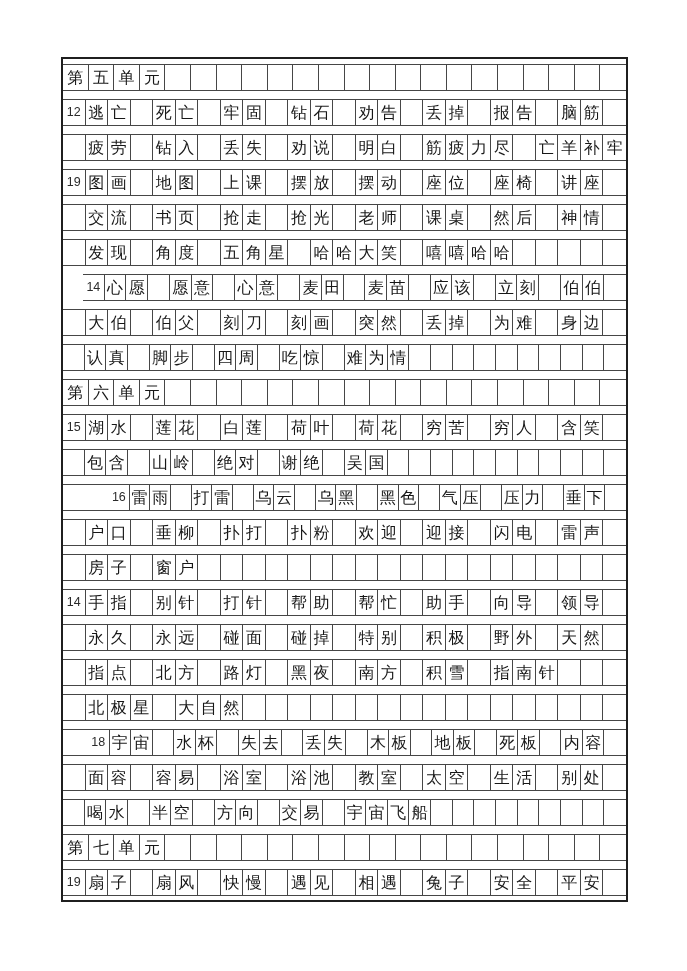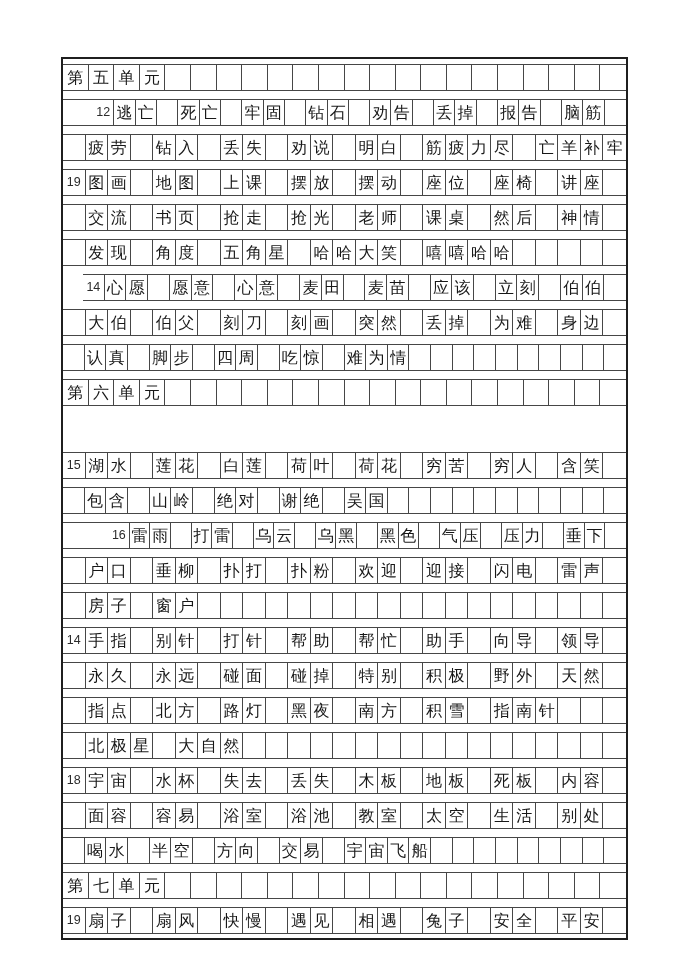--- a/index.html
+++ b/index.html
@@ -80,21 +80,21 @@
         <div class="cell"></div>
         <div class="cell"></div>
         <div class="cell"></div>
         <div class="cell"></div>
         <div class="cell"></div>
         <div class="cell"></div>
         <div class="cell"></div>
         <div class="cell"></div>
       </div>
       <div class="gap"></div>
-      <div class="row" style="grid-template-columns: repeat(25, 1fr); padding-left: 30px;">
+      <div class="row" style="grid-template-columns: repeat(25, 1fr);">
         <div class="cell num">12</div>
         <div class="cell">逃</div>
         <div class="cell">亡</div>
         <div class="cell"></div>
         <div class="cell">死</div>
         <div class="cell">亡</div>
         <div class="cell"></div>
         <div class="cell">牢</div>
         <div class="cell">固</div>
         <div class="cell"></div>
@@ -330,21 +330,21 @@
         <div class="cell"></div>
         <div class="cell"></div>
         <div class="cell"></div>
         <div class="cell"></div>
         <div class="cell"></div>
         <div class="cell"></div>
         <div class="cell"></div>
         <div class="cell"></div>
       </div>
       <div class="gap"></div>
-      <div class="row" style="grid-template-columns: repeat(25, 1fr); margin-top: 38px;">
+      <div class="row" style="grid-template-columns: repeat(25, 1fr);">
         <div class="cell num">15</div>
         <div class="cell">湖</div>
         <div class="cell">水</div>
         <div class="cell"></div>
         <div class="cell">莲</div>
         <div class="cell">花</div>
         <div class="cell"></div>
         <div class="cell">白</div>
         <div class="cell">莲</div>
         <div class="cell"></div>
@@ -583,21 +583,21 @@
         <div class="cell"></div>
         <div class="cell"></div>
         <div class="cell"></div>
         <div class="cell"></div>
         <div class="cell"></div>
         <div class="cell"></div>
         <div class="cell"></div>
         <div class="cell"></div>
       </div>
       <div class="gap"></div>
-      <div class="row" style="grid-template-columns: repeat(25, 1fr);">
+      <div class="row" style="grid-template-columns: repeat(25, 1fr); padding-left: 25px;">
         <div class="cell num">18</div>
         <div class="cell">宇</div>
         <div class="cell">宙</div>
         <div class="cell"></div>
         <div class="cell">水</div>
         <div class="cell">杯</div>
         <div class="cell"></div>
         <div class="cell">失</div>
         <div class="cell">去</div>
         <div class="cell"></div>

